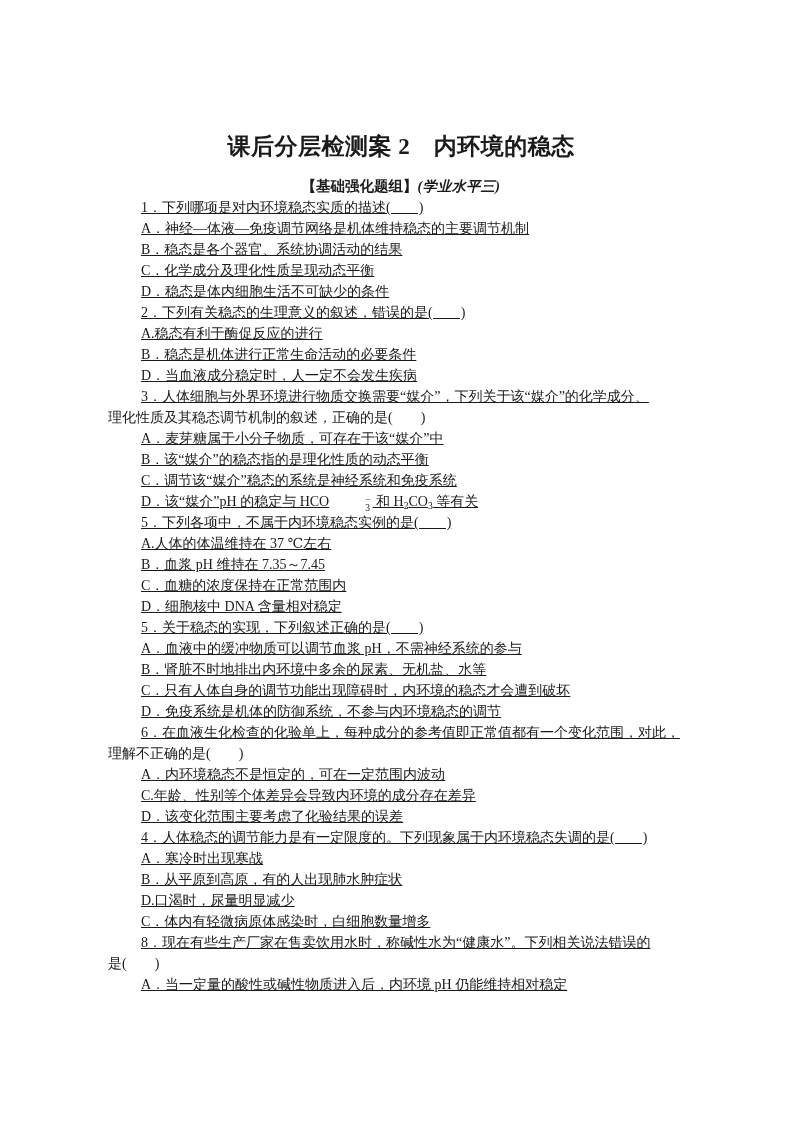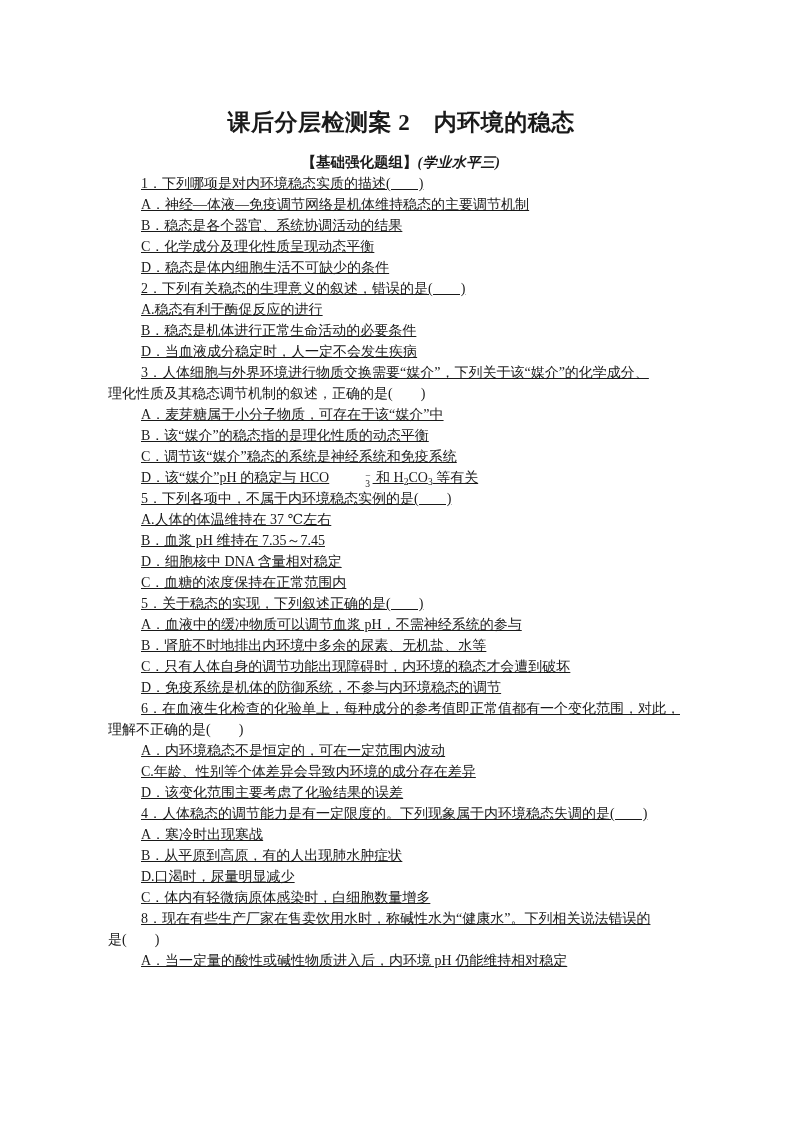--- a/index.html
+++ b/index.html
@@ -1,21 +1,21 @@
 <!DOCTYPE html>
 <html><head>
 <meta charset="utf-8">
 <style>
   html,body{margin:0;padding:0;}
   body{
     width:793px;height:1122px;background:#ffffff;position:relative;
     font-family:"Liberation Serif","DejaVu Serif",serif;
     color:#1a1a1a;
   }
-  .doc{position:absolute;left:108px;top:108px;width:586px;}
+  .doc{position:absolute;left:108px;top:132px;width:586px;}
   .title{
     font-size:23px;font-weight:bold;text-align:center;
     margin:0 0 14px 0;line-height:30px;letter-spacing:0.5px;
   }
   .sect{
     text-align:center;font-size:14.5px;line-height:21px;margin:0;font-weight:bold;
   }
   .sect .note{font-weight:bold;font-style:italic;font-size:14px;letter-spacing:0.5px;}
   p.line{margin:0;font-size:14px;line-height:21px;}
   .ind{text-indent:33px;text-decoration:underline;}
@@ -49,22 +49,22 @@
   <p class="line ind">3．人体细胞与外界环境进行物质交换需要“媒介”，下列关于该“媒介”的化学成分、</p>
   <p class="line">理化性质及其稳态调节机制的叙述，正确的是(　　)</p>
   <p class="line ind">A．麦芽糖属于小分子物质，可存在于该“媒介”中</p>
   <p class="line ind">B．该“媒介”的稳态指的是理化性质的动态平衡</p>
   <p class="line ind">C．调节该“媒介”稳态的系统是神经系统和免疫系统</p>
   <p class="line ind"><span>D．该“媒介”pH 的稳定与 HCO</span><span class="hco3"><span class="hco3-sup">−</span><span class="hco3-sub">3</span></span><span> 和 H</span><sub class="chem-sub">2</sub><span>CO</span><sub class="chem-sub">3</sub><span> 等有关</span></p>
 
   <p class="line ind">5．下列各项中，不属于内环境稳态实例的是(　　)</p>
   <p class="line ind">A.人体的体温维持在 37 ℃左右</p>
   <p class="line ind">B．血浆 pH 维持在 7.35～7.45</p>
+  <p class="line ind">C．血糖的浓度保持在正常范围内</p>
   <p class="line ind">D．细胞核中 DNA 含量相对稳定</p>
-  <p class="line ind">C．血糖的浓度保持在正常范围内</p>
 
   <p class="line ind">5．关于稳态的实现，下列叙述正确的是(　　)</p>
   <p class="line ind">A．血液中的缓冲物质可以调节血浆 pH，不需神经系统的参与</p>
   <p class="line ind">B．肾脏不时地排出内环境中多余的尿素、无机盐、水等</p>
   <p class="line ind">C．只有人体自身的调节功能出现障碍时，内环境的稳态才会遭到破坏</p>
   <p class="line ind">D．免疫系统是机体的防御系统，不参与内环境稳态的调节</p>
 
   <p class="line ind">6．在血液生化检查的化验单上，每种成分的参考值即正常值都有一个变化范围，对此，</p>
   <p class="line">理解不正确的是(　　)</p>
   <p class="line ind">A．内环境稳态不是恒定的，可在一定范围内波动</p>

